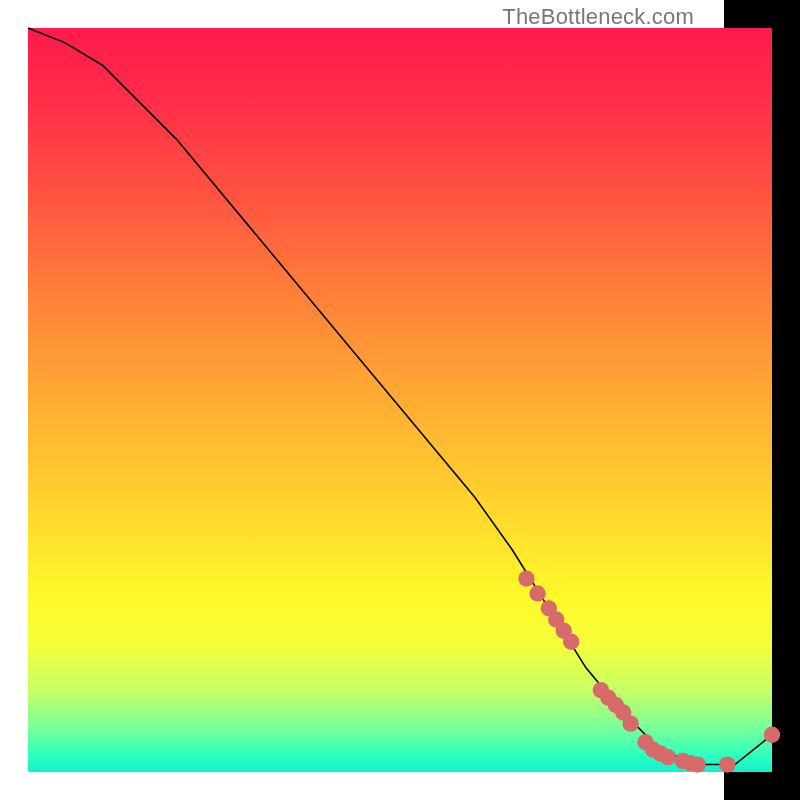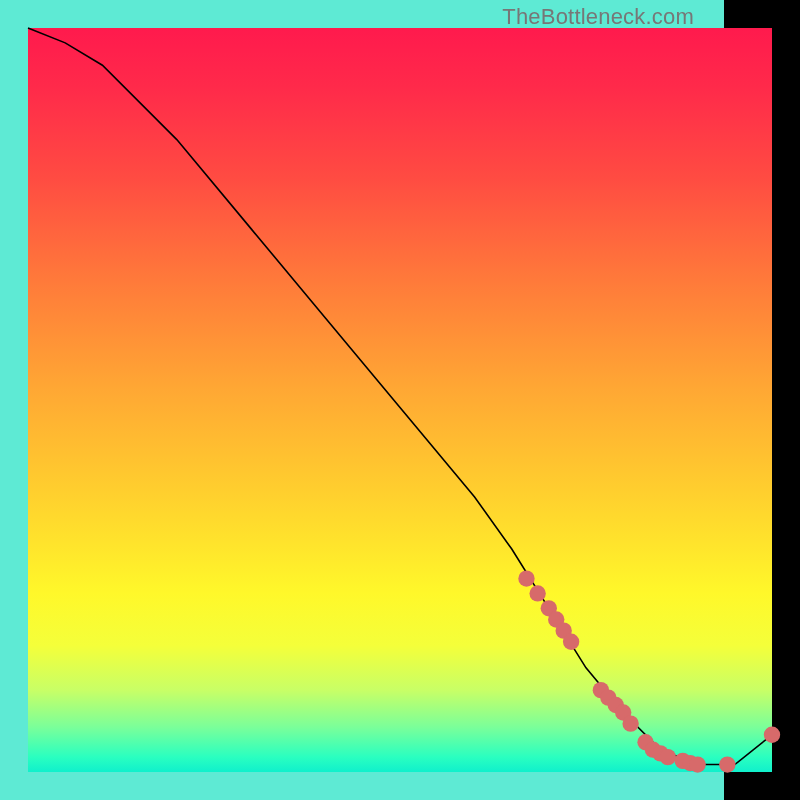--- a/index.html
+++ b/index.html
@@ -7,21 +7,21 @@
     padding: 0;
     width: 800px;
     height: 800px;
     background: #000;
     overflow: hidden;
   }
   .container {
     position: relative;
     width: 724px;
     height: 800px;
-    background: #5eead4;
+    background: #ffffff;
   }
   .plot-area {
     position: absolute;
     left: 28px;
     top: 28px;
     width: 744px;
     height: 744px;
     background: linear-gradient(to bottom,
       #ff1a4d 0%,
       #ff2a4a 8%,

